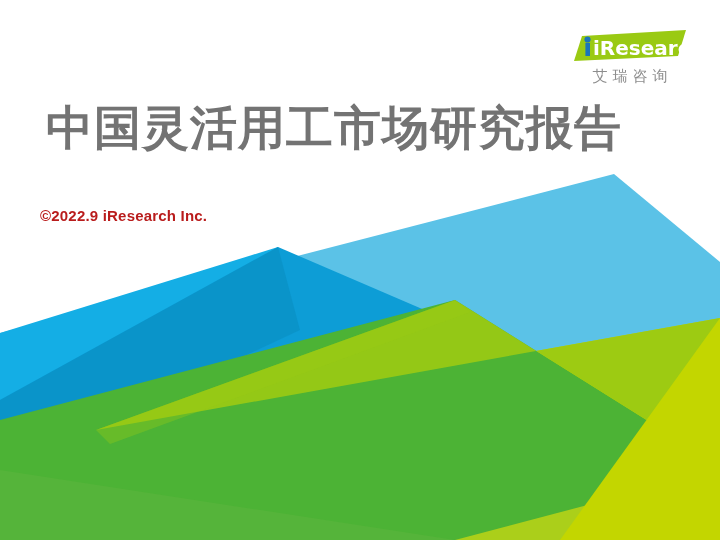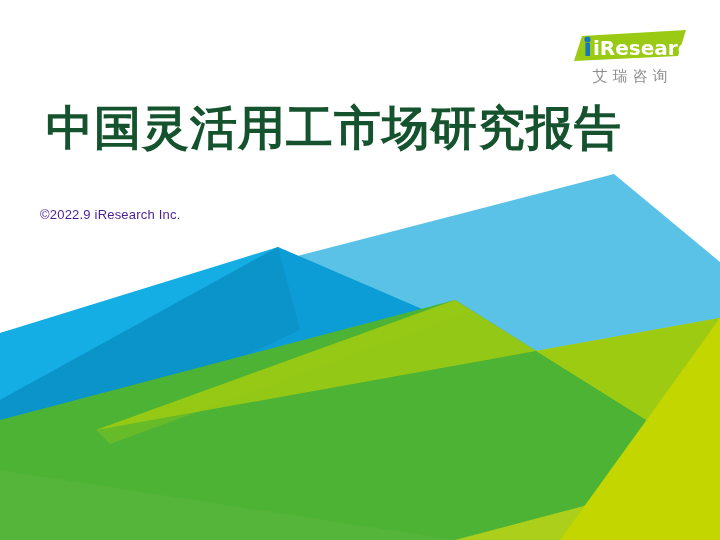--- a/index.html
+++ b/index.html
@@ -63,33 +63,34 @@
     position: absolute;
     left: 46px;
     top: 100px;
     width: 640px;
   }
   #page-title {
     margin: 0;
     font-size: 47px;
     line-height: 1.18;
     font-weight: bold;
-    color: #14532d;
+    color: #737373;
     font-family: "DejaVu Sans", sans-serif;
     letter-spacing: 1px;
     white-space: nowrap;
   }
   #copyright {
     position: absolute;
     left: 40px;
     top: 207px;
-    font-size: 13px;
-    color: #4c1d95;
+    font-size: 15px;
+    color: #b91c1c;
     letter-spacing: 0.2px;
     white-space: nowrap;
+    font-weight: bold;
   }
 </style>
 </head>
 <body>
 
 <div id="slide">
 
   <svg id="cover-art" viewBox="0 0 720 540" width="720" height="540" shape-rendering="geometricPrecision">
 
     <rect x="0" y="0" width="720" height="540" fill="#ffffff"></rect>

